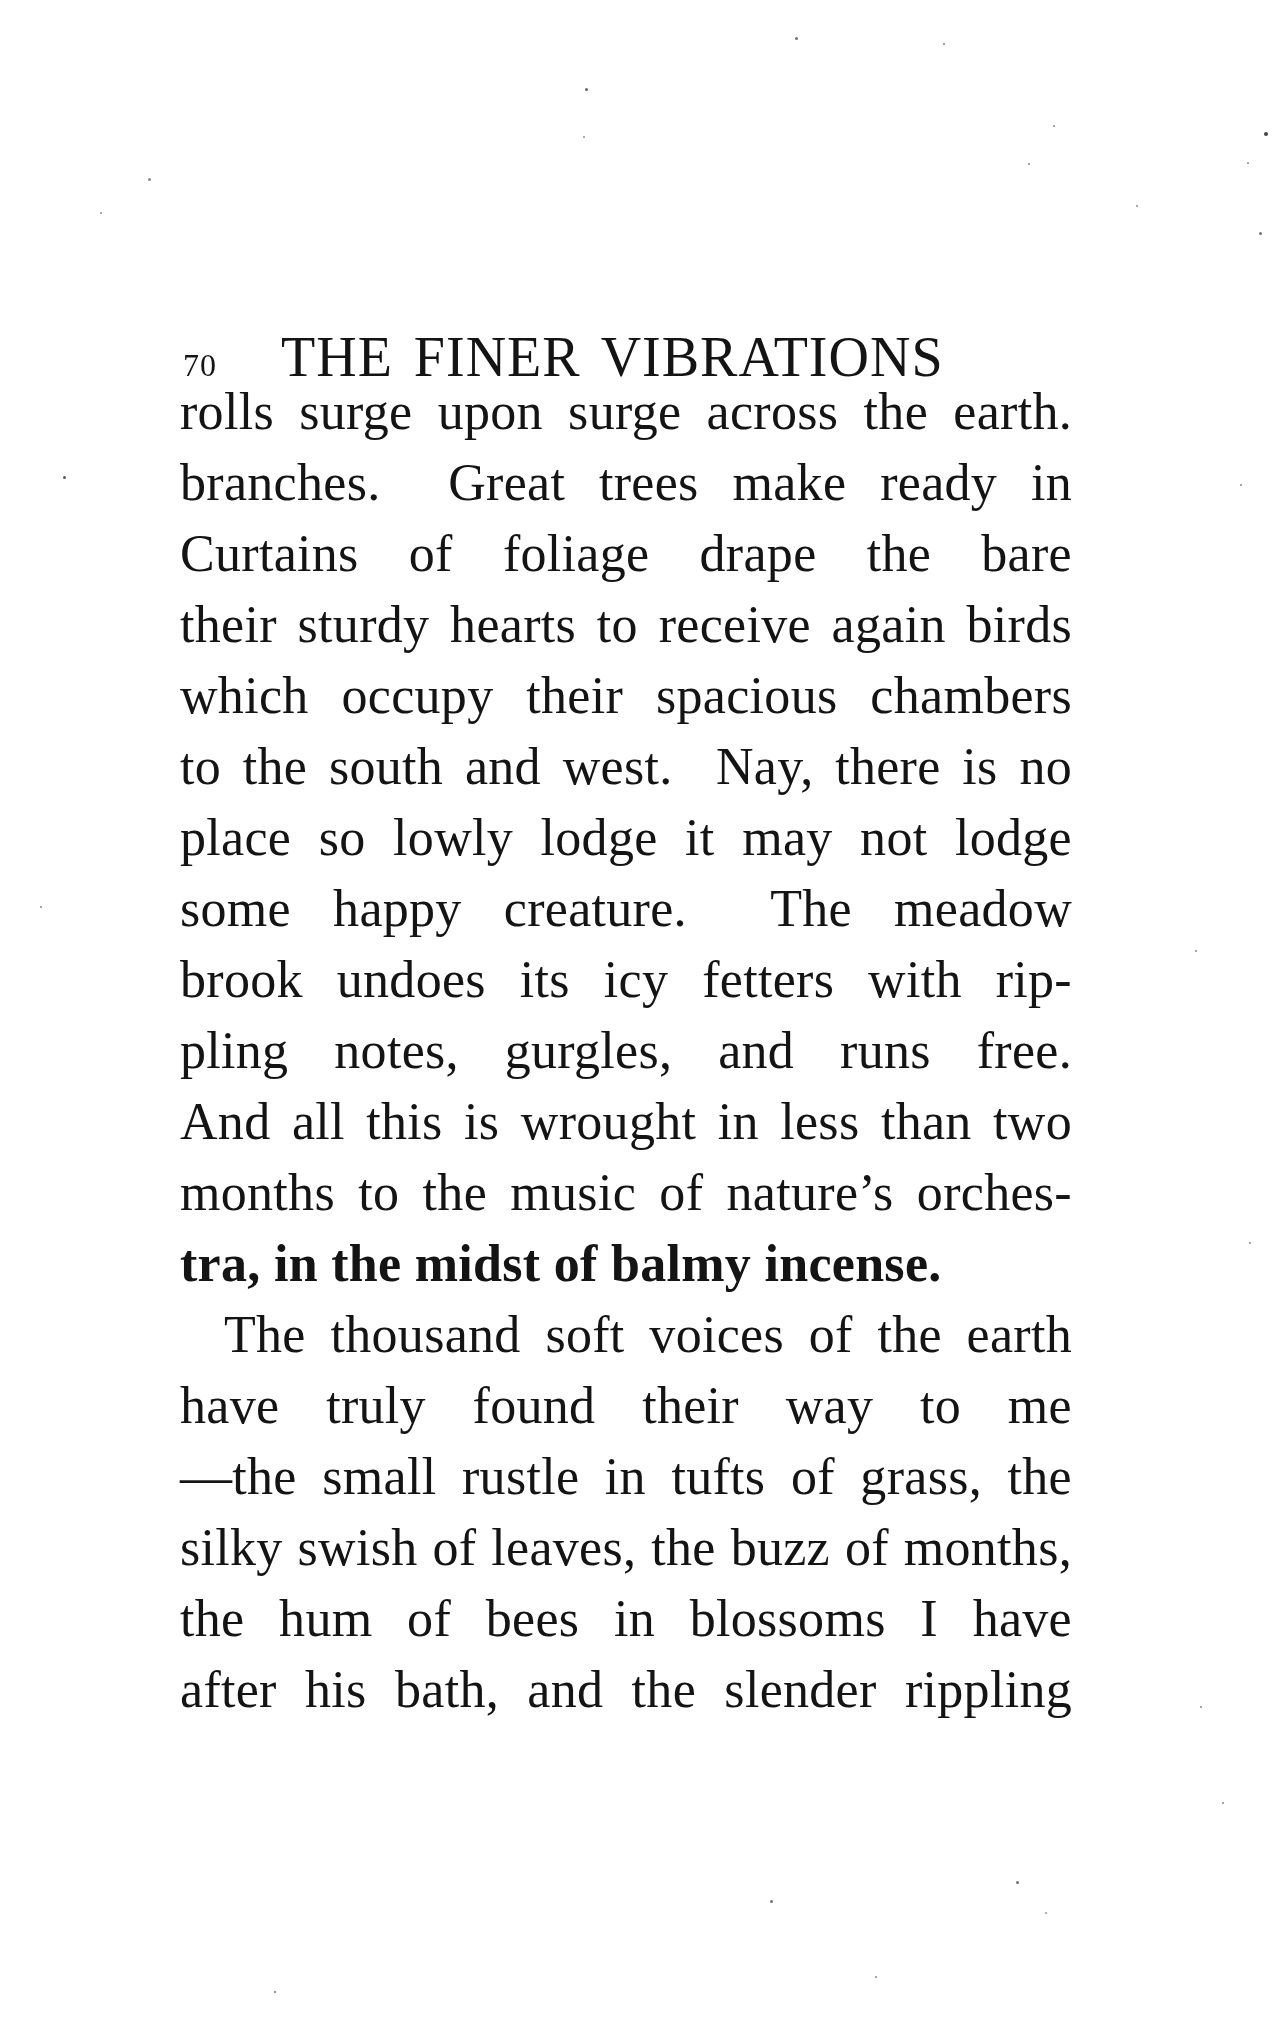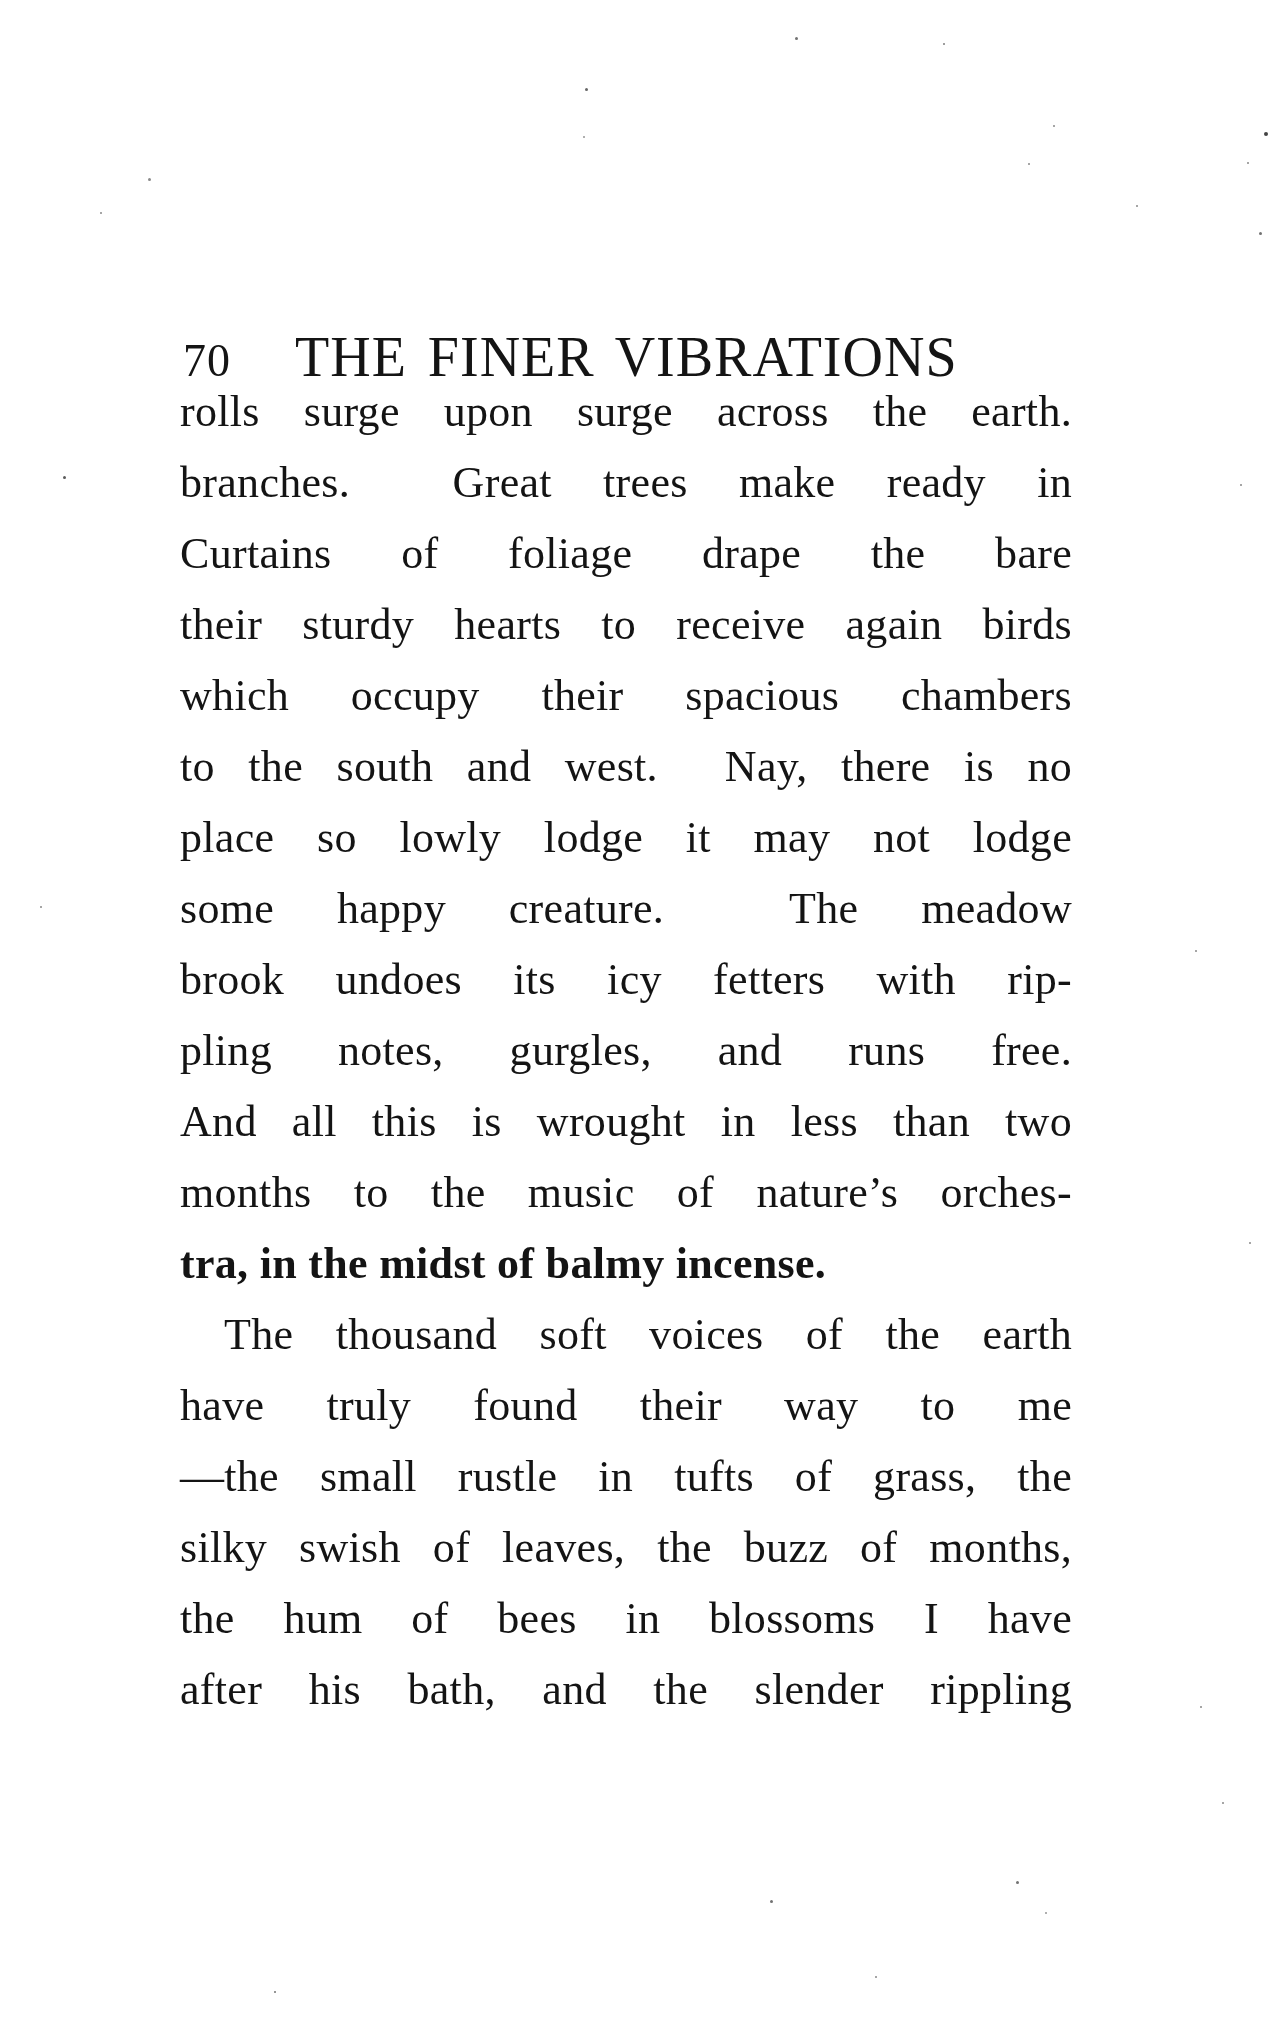--- a/index.html
+++ b/index.html
@@ -20,39 +20,39 @@
   
   .running-head {
     position: absolute;
     left: 183px;
     top: 292px;
     display: flex;
     align-items: baseline;
     white-space: nowrap;
   }
   .page-number {
-    font-size: 46px;
+    font-size: 32px;
     letter-spacing: 1px;
   }
   .running-title {
     font-size: 56px;
     margin-left: 64px;
     letter-spacing: 1px;
     word-spacing: 6px;
     margin-top: 33px;
   }
   
   .text-block {
     position: absolute;
     left: 180px;
     top: 376px;
     width: 892px;
   }
   .text-block .line {
-    font-size: 44px;
+    font-size: 52px;
     line-height: 71px;
     letter-spacing: 0.3px;
     text-align: justify;
     text-align-last: justify;
   }
   .text-block .line.para-end {
     text-align-last: left;
     font-weight: bold;
   }
   

